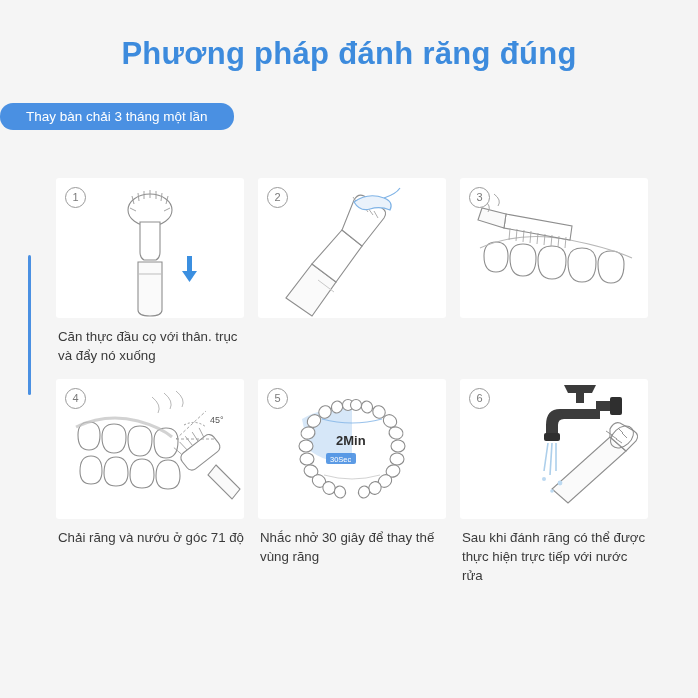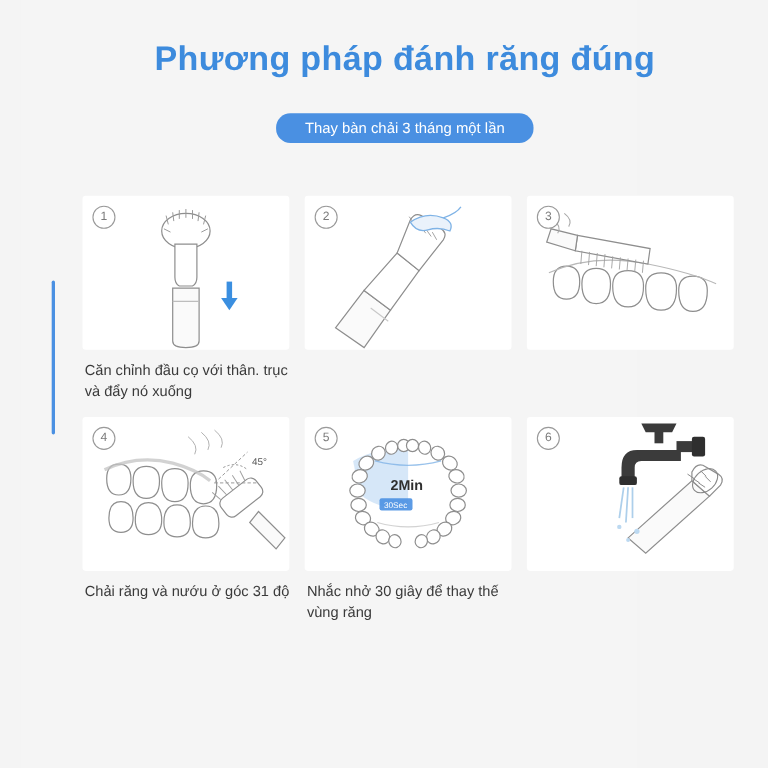--- a/index.html
+++ b/index.html
@@ -11,21 +11,20 @@
     height: 698px;
     background: #f4f4f4;
     font-family: "Liberation Sans", sans-serif;
     overflow: hidden;
   }
   .page {
     position: relative;
     width: 560px;
     height: 698px;
     background: #f5f5f5;
-    margin-left: 19px;
   }
   
   .left-strip {
     position: absolute;
     left: 28px;
     top: 255px;
     width: 3px;
     height: 140px;
     background: #4a90e2;
     border-radius: 2px;
@@ -39,21 +38,20 @@
     font-size: 31px;
     font-weight: bold;
     color: #3d8bdd;
     letter-spacing: 0.3px;
   }
   .subtitle-wrap {
     position: absolute;
     top: 103px;
     left: 0;
     width: 698px;
-    text-align: center;
   }
   .subtitle {
     display: inline-block;
     background: #4a90e2;
     color: #ffffff;
     font-size: 13.5px;
     padding: 6px 26px;
     border-radius: 13px;
   }
   .grid {
@@ -138,21 +136,21 @@
 
           <path d="M82 84 L82 132 Q82 138 94 138 Q106 138 106 132 L106 84 Z" fill="#fafafa" stroke="#8e8e8e" stroke-width="1.1"></path>
           <line x1="82" y1="96" x2="106" y2="96" stroke="#bdbdbd" stroke-width="1"></line>
 
           <g fill="#3b8fe0">
             <rect x="131" y="78" width="5" height="16"></rect>
             <polygon points="126,93 141,93 133.5,104"></polygon>
           </g>
         </svg>
       </div>
-      <div class="caption">Căn chỉnh đầu cọ với thân. trục và đẩy nó xuống</div>
+      <div class="caption">Căn thực đầu cọ với thân. trục và đẩy nó xuống</div>
     </div>
 
     <div class="cell">
       <div class="panel">
         <div class="badge">2</div>
         <svg class="art" width="188" height="140" viewBox="0 0 188 140">
 
           <path d="M28 120 L54 138 L78 104 L54 86 Z" fill="#fafafa" stroke="#8e8e8e" stroke-width="1.1"></path>
           <path d="M54 86 L78 104 L104 68 L84 52 Z" fill="#ffffff" stroke="#8e8e8e" stroke-width="1.1"></path>
           <line x1="60" y1="102" x2="76" y2="114" stroke="#c8c8c8" stroke-width="1"></line>
@@ -252,21 +250,21 @@
           <line x1="120" y1="60" x2="160" y2="60" stroke="#9a9a9a" stroke-width="0.9" stroke-dasharray="3,2"></line>
           <text x="154" y="44" font-family="Liberation Sans, sans-serif" font-size="9" fill="#555">45°</text>
 
           <g stroke="#b0b0b0" stroke-width="0.9" fill="none">
             <path d="M96 18 q10 8 6 16"></path>
             <path d="M108 14 q10 8 6 16"></path>
             <path d="M120 12 q10 8 6 16"></path>
           </g>
         </svg>
       </div>
-      <div class="caption">Chải răng và nướu ở góc 31 độ</div>
+      <div class="caption">Chải răng và nướu ở góc 71 độ</div>
     </div>
 
     <div class="cell">
       <div class="panel">
         <div class="badge">5</div>
         <svg class="art" width="188" height="140" viewBox="0 0 188 140">
 
           <path d="M44 40 Q64 28 94 28 L94 84 Q66 84 50 70 Z" fill="#cfe3f7" opacity="0.85"></path>
 
           <g fill="#ffffff" stroke="#8e8e8e" stroke-width="1.1">
@@ -343,16 +341,17 @@
           </g>
           <ellipse cx="162" cy="58" rx="13" ry="9" transform="rotate(-42 162 58)" fill="none" stroke="#8a8a8a" stroke-width="1"></ellipse>
 
           <g fill="#bcd9f1">
             <circle cx="100" cy="104" r="2.4"></circle>
             <circle cx="84" cy="100" r="2"></circle>
             <circle cx="92" cy="112" r="1.8"></circle>
           </g>
         </svg>
       </div>
+      <div class="caption">Sau khi đánh răng có thể được thực hiện trực tiếp với nước rửa</div>
     </div>
 
   </div>
 </div>
 
 </body></html>

